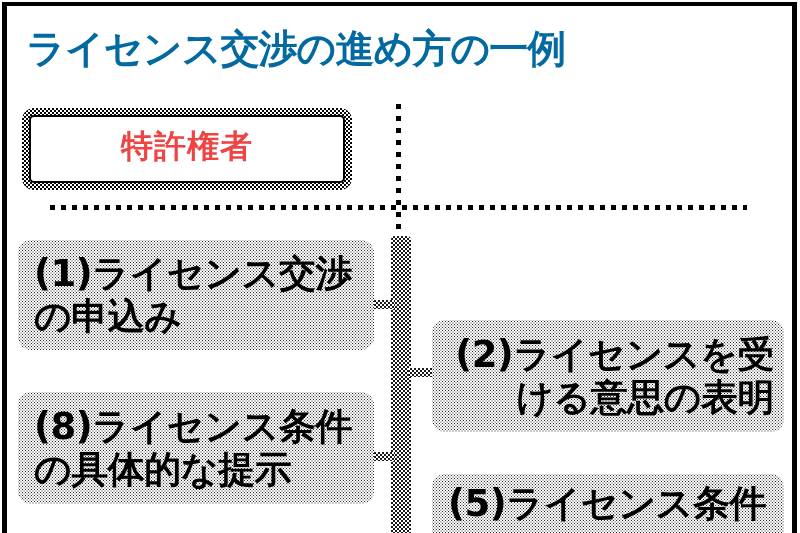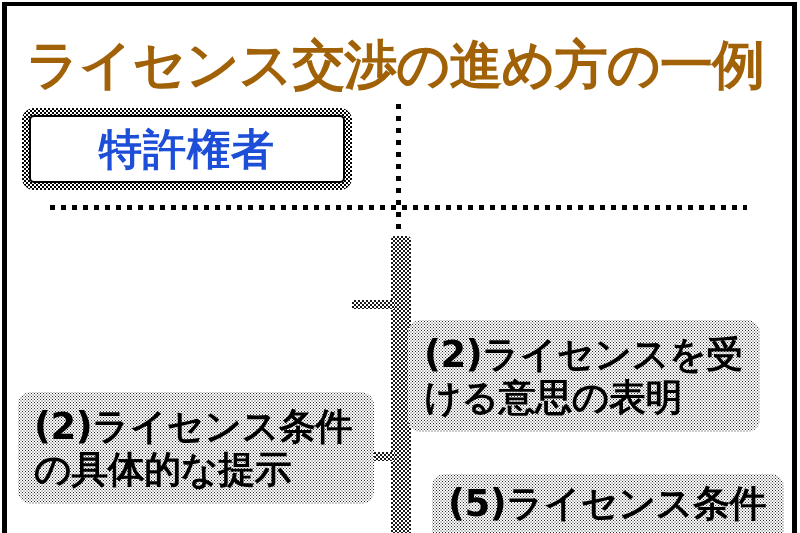--- a/index.html
+++ b/index.html
@@ -38,27 +38,27 @@
     position: absolute;
     left: 792px; top: 2px;
     width: 5px; height: 531px;
     background: #000000;
   }
 
   
   #title {
     position: absolute;
     left: 26px;
-    top: 28px;
+    top: 12px;
     width: 756px;
     height: 74px;
     line-height: 74px;
-    font-size: 53px;
+    font-size: 39px;
     font-weight: 700;
-    color: #a16207;
+    color: #0369a1;
     letter-spacing: -1px;
     white-space: nowrap;
     overflow: hidden;
   }
 
   
   
   .dither50 {
     background-color: #ffffff;
     background-image:
@@ -97,26 +97,27 @@
     height: 100%;
     box-sizing: border-box;
     background: #ffffff;
     border: 2px solid #000000;
     border-radius: 5px;
     display: flex;
     align-items: center;
     justify-content: center;
   }
   .party-label {
-    font-size: 43px;
+    font-size: 32px;
     font-weight: 700;
-    color: #1d4ed8;
+    color: #ef4444;
     line-height: 1;
     letter-spacing: 1px;
     white-space: nowrap;
+    font-family: Liberation Mono, monospace;
   }
 
   
   .sep-h {
     position: absolute;
     left: 50px;
     top: 205px;
     width: 697px;
     height: 5px;
     background-image: repeating-linear-gradient(
@@ -198,26 +199,29 @@
   <div class="sep-h"></div>
 
   <div id="timeline-bar" class="dither50"></div>
 
   <div class="connector dither50" style="left:352px; top:300px; width:42px;"></div>
 
   <div class="connector dither50" style="left:408px; top:368px; width:44px;"></div>
 
   <div class="connector dither50" style="left:352px; top:452px; width:42px;"></div>
 
-
-  <div class="step-box dither25 step-right" style="left:408px; top:320px; width:352px; height:112px;">
+  <div class="step-box dither25 step-left" style="left:18px; top:240px; width:356px; height:110px;">
+    <span class="step-text">(1)ライセンス交渉の申込み</span>
+  </div>
+
+  <div class="step-box dither25 step-right" style="left:432px; top:320px; width:352px; height:112px;text-align:right;">
     <span class="step-text">(2)ライセンスを受ける意思の表明</span>
   </div>
 
   <div class="step-box dither25 step-left" style="left:18px; top:392px; width:356px; height:112px;">
-    <span class="step-text">(2)ライセンス条件の具体的な提示</span>
+    <span class="step-text">(8)ライセンス条件の具体的な提示</span>
   </div>
 
   <div class="step-box dither25 step-right" style="left:432px; top:474px; width:352px; height:112px; align-items:flex-start;">
     <span class="step-text">(5)ライセンス条件</span>
   </div>
 
 </div>
 
 </body></html>

